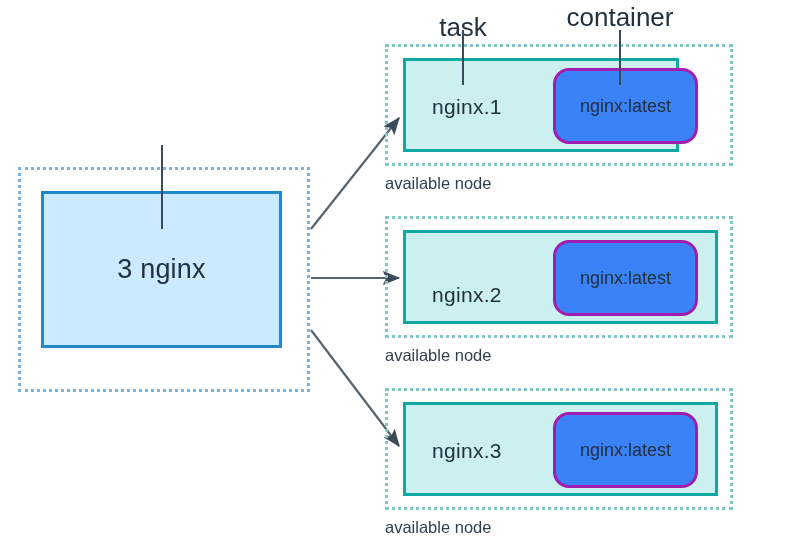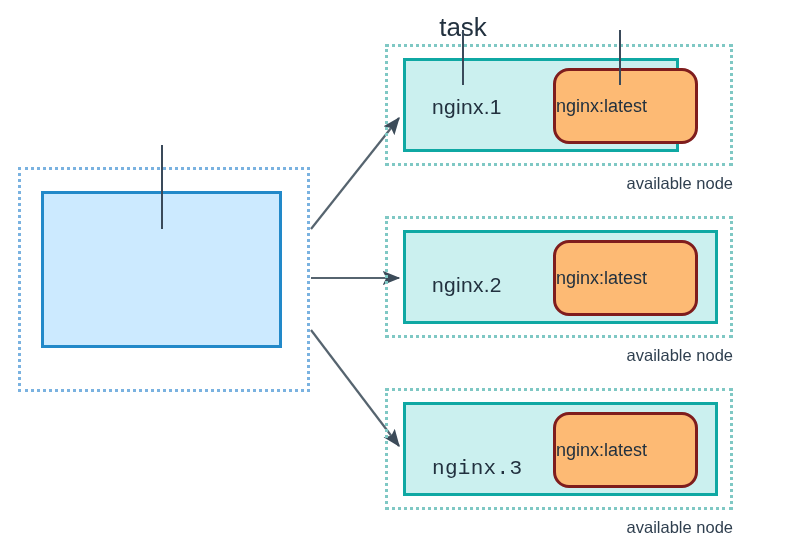--- a/index.html
+++ b/index.html
@@ -40,21 +40,21 @@
   }
   .service-box-label {
     font-size: 27px;
     line-height: 1.14;
     text-align: center;
     color: #22313f;
     letter-spacing: 0.2px;
   }
   .caption {
     font-size: 16.5px;
-    text-align: right;
+    text-align: left;
     color: #2f3f4f;
     white-space: nowrap;
   }
 
   
   .group-dotted-teal {
     border: 3px dotted #7fc8c4;
     background: transparent;
   }
   .task-box {
@@ -63,26 +63,26 @@
   }
   .task-label {
     position: absolute;
     font-size: 21px;
     color: #22313f;
     white-space: nowrap;
     letter-spacing: 0.3px;
   }
   .container-box {
     position: absolute;
-    border: 3px solid #7f1d1d;
-    background: #fdba74;
+    border: 3px solid #a21caf;
+    background: #3b82f6;
     border-radius: 16px;
     display: flex;
     align-items: center;
-    justify-content: flex-start;
+    justify-content: center;
     box-sizing: border-box;
   }
   .container-label {
     font-size: 18px;
     color: #22313f;
     white-space: nowrap;
   }
 
   
   .callout-text {
@@ -119,57 +119,59 @@
     </defs>
     <line x1="311" y1="229" x2="399" y2="118" stroke="#56646f" stroke-width="2.2" marker-end="url(#ah)"></line>
     <line x1="311" y1="278" x2="399" y2="278" stroke="#56646f" stroke-width="2.2" marker-end="url(#ah)"></line>
     <line x1="311" y1="330" x2="399" y2="446" stroke="#56646f" stroke-width="2.2" marker-end="url(#ah)"></line>
   </svg>
 
   <div class="abs group-dotted-blue" style="left:18px; top:167px; width:292px; height:225px;"></div>
 
   <div class="abs service-box" style="left:41px; top:191px; width:241px; height:157px;">
     <div class="service-box-label">
+      <div>3 nginx</div>
     </div>
   </div>
 
 
   <div class="leader" style="left:161px; top:145px; height:84px;"></div>
 
   <div class="abs group-dotted-teal" style="left:385px; top:44px; width:348px; height:122px;"></div>
 
   <div class="abs task-box" style="left:403px; top:58px; width:276px; height:94px;">
     <div class="task-label" style="left:26px; top:34px;">nginx.1</div>
     <div class="container-box" style="left:147px; top:7px; width:145px; height:76px;">
       <span class="container-label">nginx:latest</span>
     </div>
   </div>
 
   <div class="abs caption" style="left:385px; top:174px; width:348px;">available node</div>
 
   <div class="callout-text" style="left:363px; top:12px; width:200px;">task</div>
   <div class="leader" style="left:462px; top:30px; height:55px;"></div>
 
+  <div class="callout-text" style="left:520px; top:2px; width:200px;">container</div>
   <div class="leader" style="left:619px; top:30px; height:55px;"></div>
 
   <div class="abs group-dotted-teal" style="left:385px; top:216px; width:348px; height:122px;"></div>
 
   <div class="abs task-box" style="left:403px; top:230px; width:315px; height:94px;">
-    <div class="task-label" style="left:26px; top:40px;text-align:right;">nginx.2</div>
+    <div class="task-label" style="left:26px; top:50px;text-align:right;">nginx.2</div>
     <div class="container-box" style="left:147px; top:7px; width:145px; height:76px;">
       <span class="container-label">nginx:latest</span>
     </div>
   </div>
 
   <div class="abs caption" style="left:385px; top:346px; width:348px;">available node</div>
 
   <div class="abs group-dotted-teal" style="left:385px; top:388px; width:348px; height:122px;"></div>
 
   <div class="abs task-box" style="left:403px; top:402px; width:315px; height:94px;">
-    <div class="task-label" style="left:26px; top:52px;font-family:Liberation Mono, monospace;">nginx.3</div>
+    <div class="task-label" style="left:26px; top:34px;">nginx.3</div>
     <div class="container-box" style="left:147px; top:7px; width:145px; height:76px;">
       <span class="container-label">nginx:latest</span>
     </div>
   </div>
 
   <div class="abs caption" style="left:385px; top:518px; width:348px;">available node</div>
 
 </div>
 
 </body></html>

